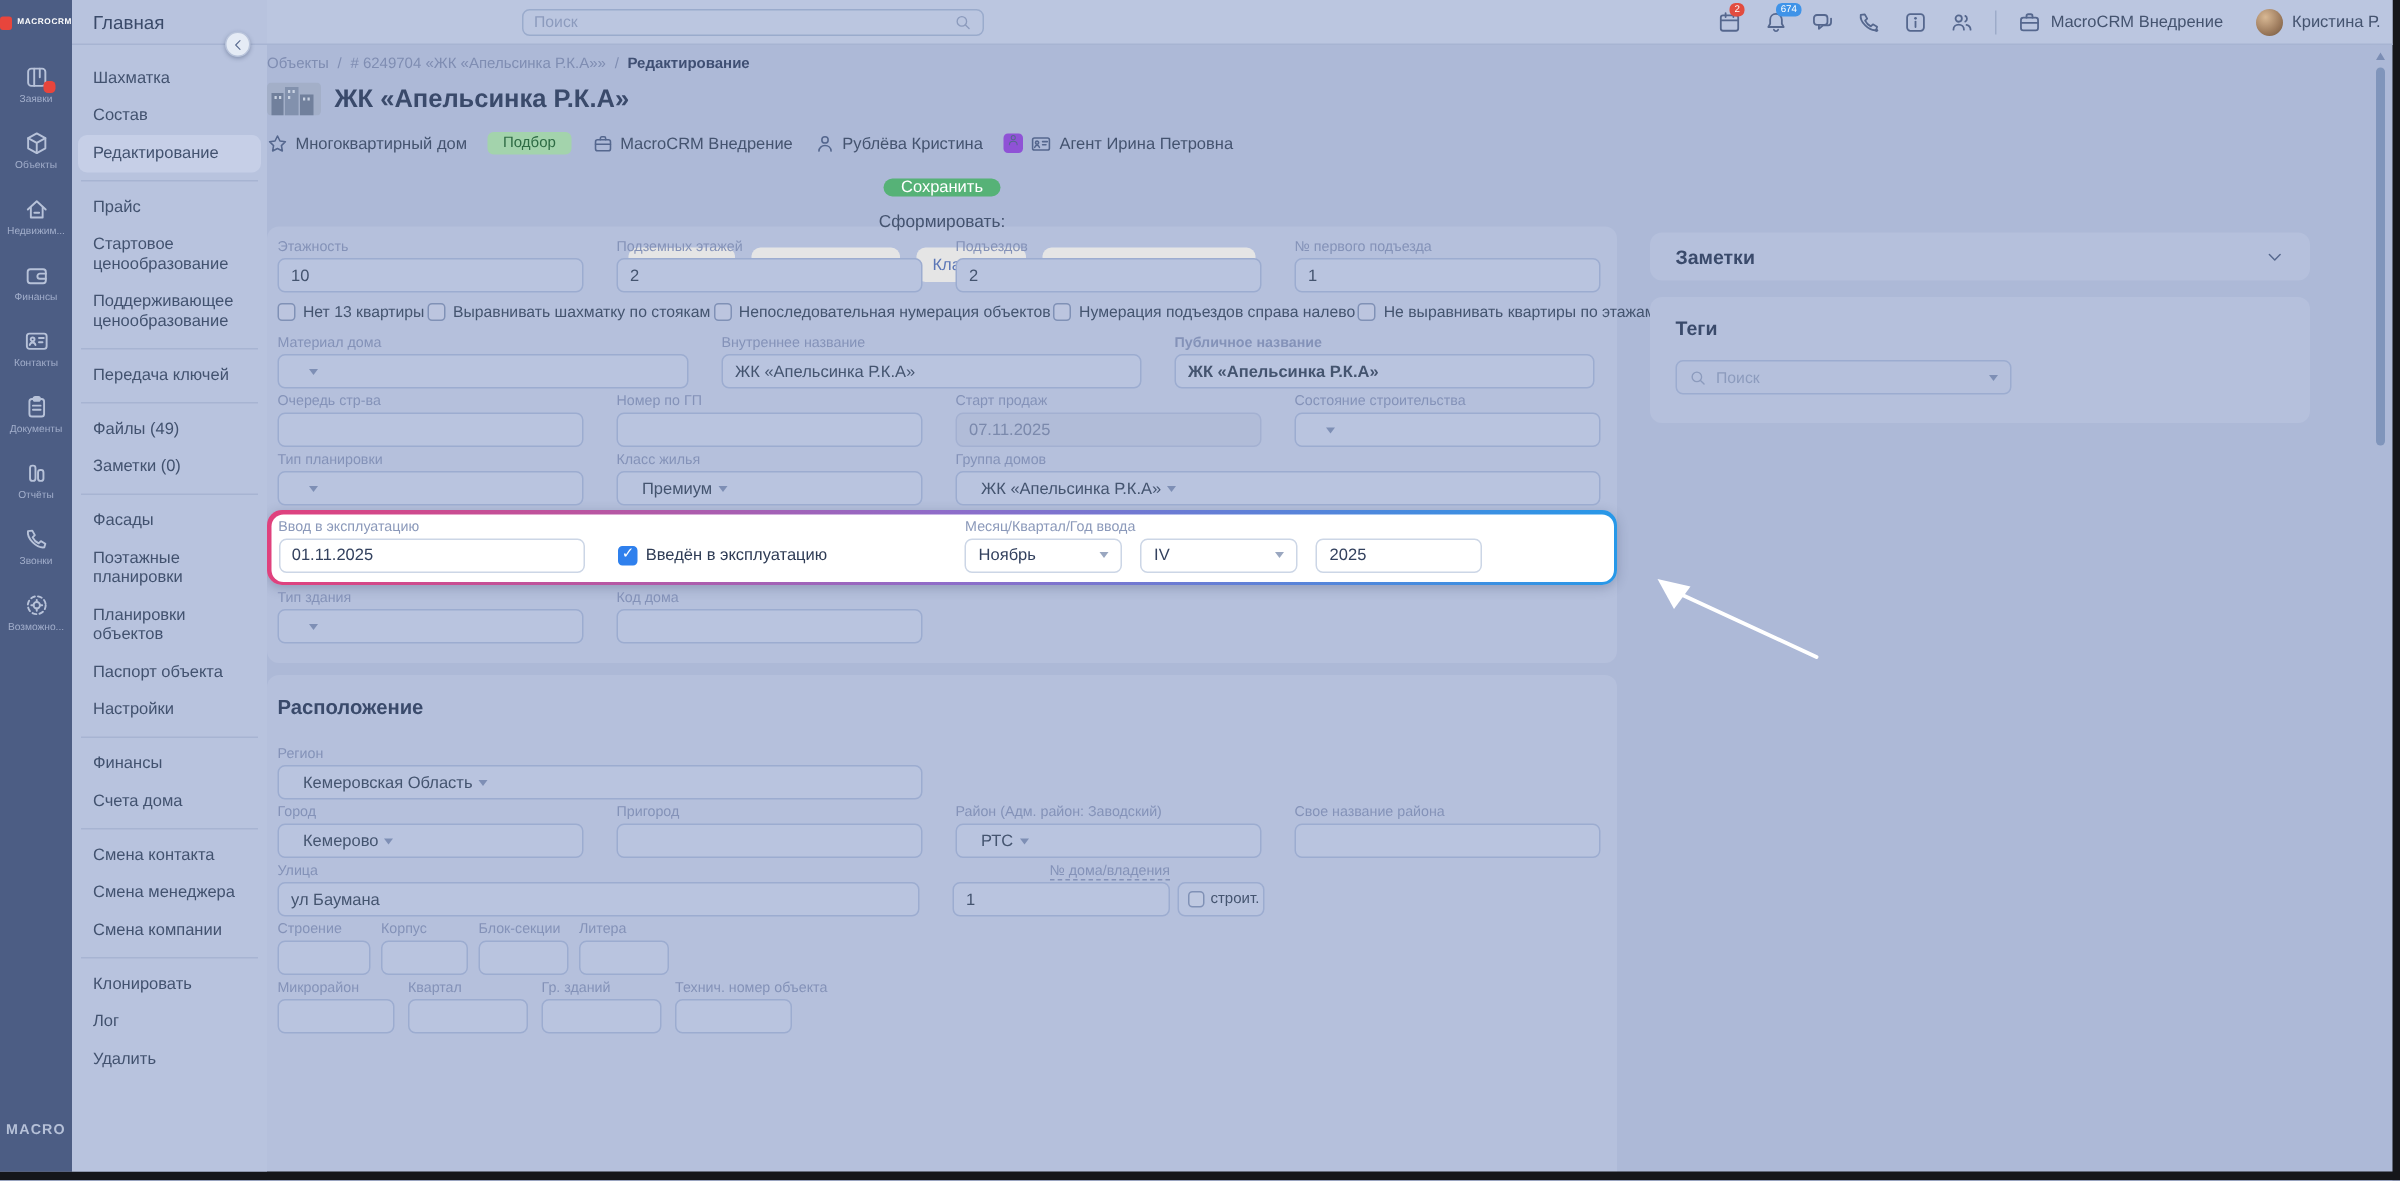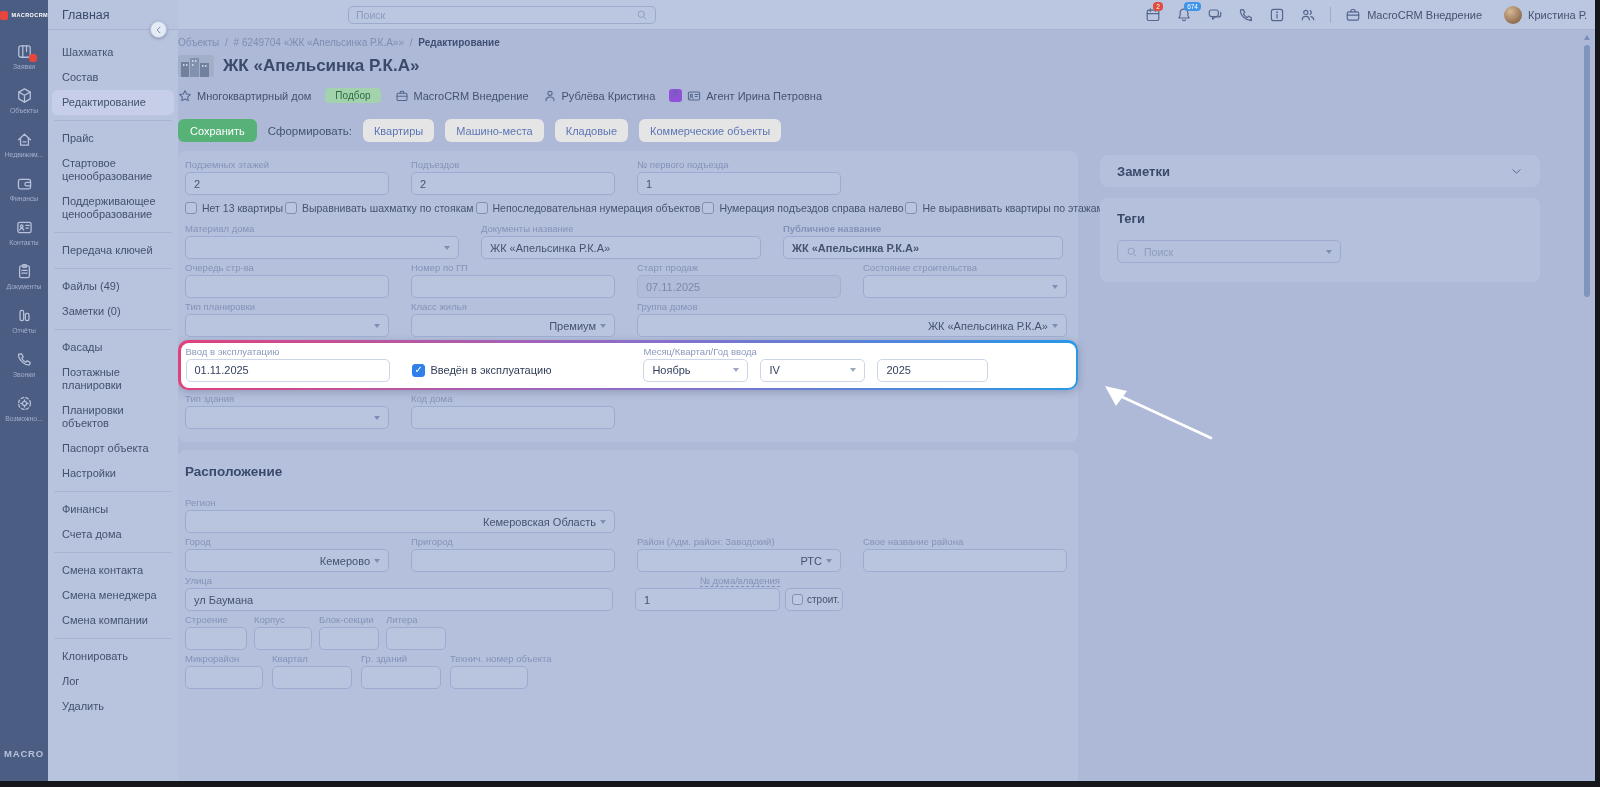--- a/index.html
+++ b/index.html
@@ -52,37 +52,37 @@
   .bc-sep { margin:0 3px; }
   .bc-cur { color:#3f4f73; font-weight:bold; }
   .title-row { margin-top:6px; display:flex; align-items:center; gap:9px; height:24px; }
   .obj-thumb { display:inline-flex; cursor:pointer; }
   .title { font-size:17px; font-weight:bold; color:#3a4a6b; }
   .tags-row { margin-top:10px; display:flex; align-items:center; gap:14px; height:15px; }
   .tag { display:flex; align-items:center; gap:5px; font-size:11px; color:#44536f; cursor:pointer; }
   .tag .ic { color:#55678e; height:14px; }
   .badge-green { background:#a3d3ac; color:#2e6b44; font-size:10px; padding:2px 10px; border-radius:4px; }
   .agent-chip { width:13px; height:13px; border-radius:3px; background:#8f52d6; color:#fff; display:inline-flex; align-items:center; justify-content:center; }
-  .actions-row { margin-top:16px; display:flex; align-items:center; gap:11px; height:23px; }
+  .actions-row { margin-top:16px; display:flex; align-items:center; gap:11px; height:23px;flex-direction:column; }
   .btn-green { background:#56b277; color:#fff; border:none; border-radius:6px; font-size:11px; padding:0 12px; height:23px; font-family:inherit; cursor:pointer; }
   .gen-label { font-size:11.5px; color:#44536f; }
   .gen-btns { display:flex; gap:11px; }
   .lbtn { background:#e5e5e5; color:#5b76b6; border:none; border-radius:6px; font-size:11px; padding:0 11px; height:23px; font-family:inherit; cursor:pointer; }
 
   .card { background:#b5c0dc; border-radius:8px; }
   .form-card { margin-top:9px; padding:8px 14px 10px 7px; }
   .loc-card { margin-top:8px; padding:12px 14px 16px 7px; height:360px; }
   .sec-title { font-size:13.5px; font-weight:bold; color:#3a4a6b; margin:2px 0 18px 0; }
 
   .frow { display:flex; gap:22px; margin-bottom:3px; }
   .ffield { flex:0 0 auto; }
   .flabel { font-size:9.5px; color:#8492b8; margin-bottom:2px; height:11px; white-space:nowrap; }
   .hintline { border-bottom:1px dashed #8492b8; display:inline-block; }
   .finput, .fselect { height:23px; background:#b9c4df; border:1px solid #9cacd0; border-radius:5px; font-size:11px; color:#44546f; display:flex; align-items:center; padding:0 8px; cursor:text; }
-  .fselect { cursor:pointer; justify-content:flex-end; gap:4px;padding-left:16px; }
+  .fselect { cursor:pointer; justify-content:flex-start; gap:4px;padding-left:16px; }
   .finput.disabled { background:#b1bcd8; color:#7b89ac; border-color:#a3b0d1; }
   .caret { width:0; height:0; border-left:3.5px solid transparent; border-right:3.5px solid transparent; border-top:4px solid #7e8fb5; flex:0 0 auto; }
   .fcheckrow { display:flex; gap:2px; margin:7px 0 9px 0; align-items:center; flex-wrap:nowrap; }
   .fcheck { display:flex; align-items:center; gap:5px; font-size:10.5px; color:#44546f; cursor:pointer; white-space:nowrap; }
   .cbox { width:12px; height:12px; border:1.2px solid #8091b6; border-radius:3px; flex:0 0 auto; background:rgba(235,240,250,.12); }
   .fcheckboxed { height:23px; border:1px solid #9cacd0; border-radius:5px; background:#b9c4df; display:flex; align-items:center; gap:4px; padding:0 6px; font-size:10px; color:#44546f; cursor:pointer; }
   .fcheckboxed .cbox { width:11px; height:11px; }
 
   
   .hl { margin:2px -14px 3px -7px; padding:2.5px; border-radius:10px; background:linear-gradient(90deg,#e0417d,#8f6cc9,#2798e8); box-shadow:0 2px 8px rgba(30,45,80,.25); }
@@ -406,20 +406,24 @@
             <button class="lbtn">Машино-места</button>
             <button class="lbtn">Кладовые</button>
             <button class="lbtn">Коммерческие объекты</button>
           </div>
       </div>
 
       <section class="card form-card">
         <div id="form-rows">
             <div class="frow">
               <div class="ffield" style="width: 204px;">
+                <div class="flabel">Этажность</div>
+                <div class="finput">10</div>
+              </div>
+              <div class="ffield" style="width: 204px;">
                 <div class="flabel">Подземных этажей</div>
                 <div class="finput">2</div>
               </div>
               <div class="ffield" style="width: 204px;">
                 <div class="flabel">Подъездов</div>
                 <div class="finput">2</div>
               </div>
               <div class="ffield" style="width: 204px;">
                 <div class="flabel">№ первого подъезда</div>
                 <div class="finput">1</div>
@@ -449,21 +453,21 @@
             </div>
             <div class="frow">
               <div class="ffield" style="width: 274px;">
                 <div class="flabel">Материал дома</div>
                 <div class="fselect">
                   <span></span>
                   <i class="caret"></i>
                 </div>
               </div>
               <div class="ffield" style="width: 280px;">
-                <div class="flabel">Документы название</div>
+                <div class="flabel">Внутреннее название</div>
                 <div class="finput">ЖК «Апельсинка Р.К.А»</div>
               </div>
               <div class="ffield" style="width: 280px; font-weight: bold;">
                 <div class="flabel">Публичное название</div>
                 <div class="finput">ЖК «Апельсинка Р.К.А»</div>
               </div>
             </div>
             <div class="frow">
               <div class="ffield" style="width: 204px;">
                 <div class="flabel">Очередь стр-ва</div>

